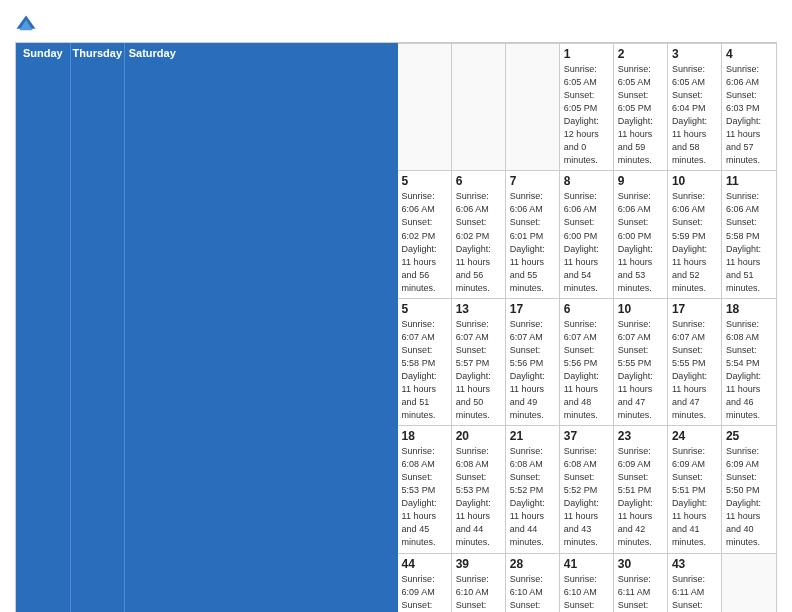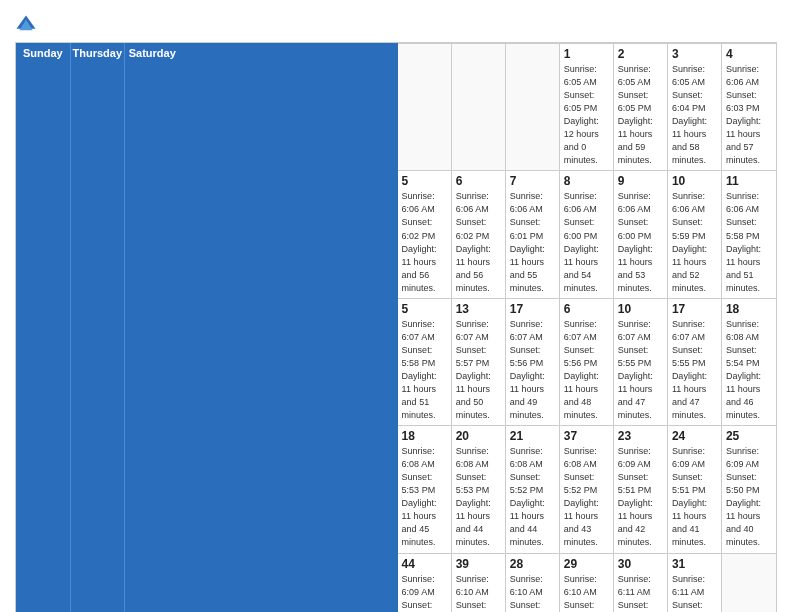--- a/index.html
+++ b/index.html
@@ -345,35 +345,35 @@
 and 39 minutes.</div>
           </div>
           <div class="cal-cell">
             <div class="day-num">28</div>
             <div class="cell-info" style="white-space: pre-line;">Sunrise: 6:10 AM
 Sunset: 5:49 PM
 Daylight: 11 hours
 and 38 minutes.</div>
           </div>
           <div class="cal-cell">
-            <div class="day-num">29</div>
+            <div class="day-num">41</div>
             <div class="cell-info" style="white-space: pre-line;">Sunrise: 6:10 AM
 Sunset: 5:48 PM
 Daylight: 11 hours
 and 37 minutes.</div>
           </div>
           <div class="cal-cell">
             <div class="day-num">30</div>
             <div class="cell-info" style="white-space: pre-line;">Sunrise: 6:11 AM
 Sunset: 5:48 PM
 Daylight: 11 hours
 and 37 minutes.</div>
           </div>
           <div class="cal-cell">
-            <div class="day-num">31</div>
+            <div class="day-num">43</div>
             <div class="cell-info" style="white-space: pre-line;">Sunrise: 6:11 AM
 Sunset: 5:47 PM
 Daylight: 11 hours
 and 36 minutes.</div>
           </div>
           <div class="cal-cell empty"></div>
         </div>
       </div>
   </div>
 </div>

